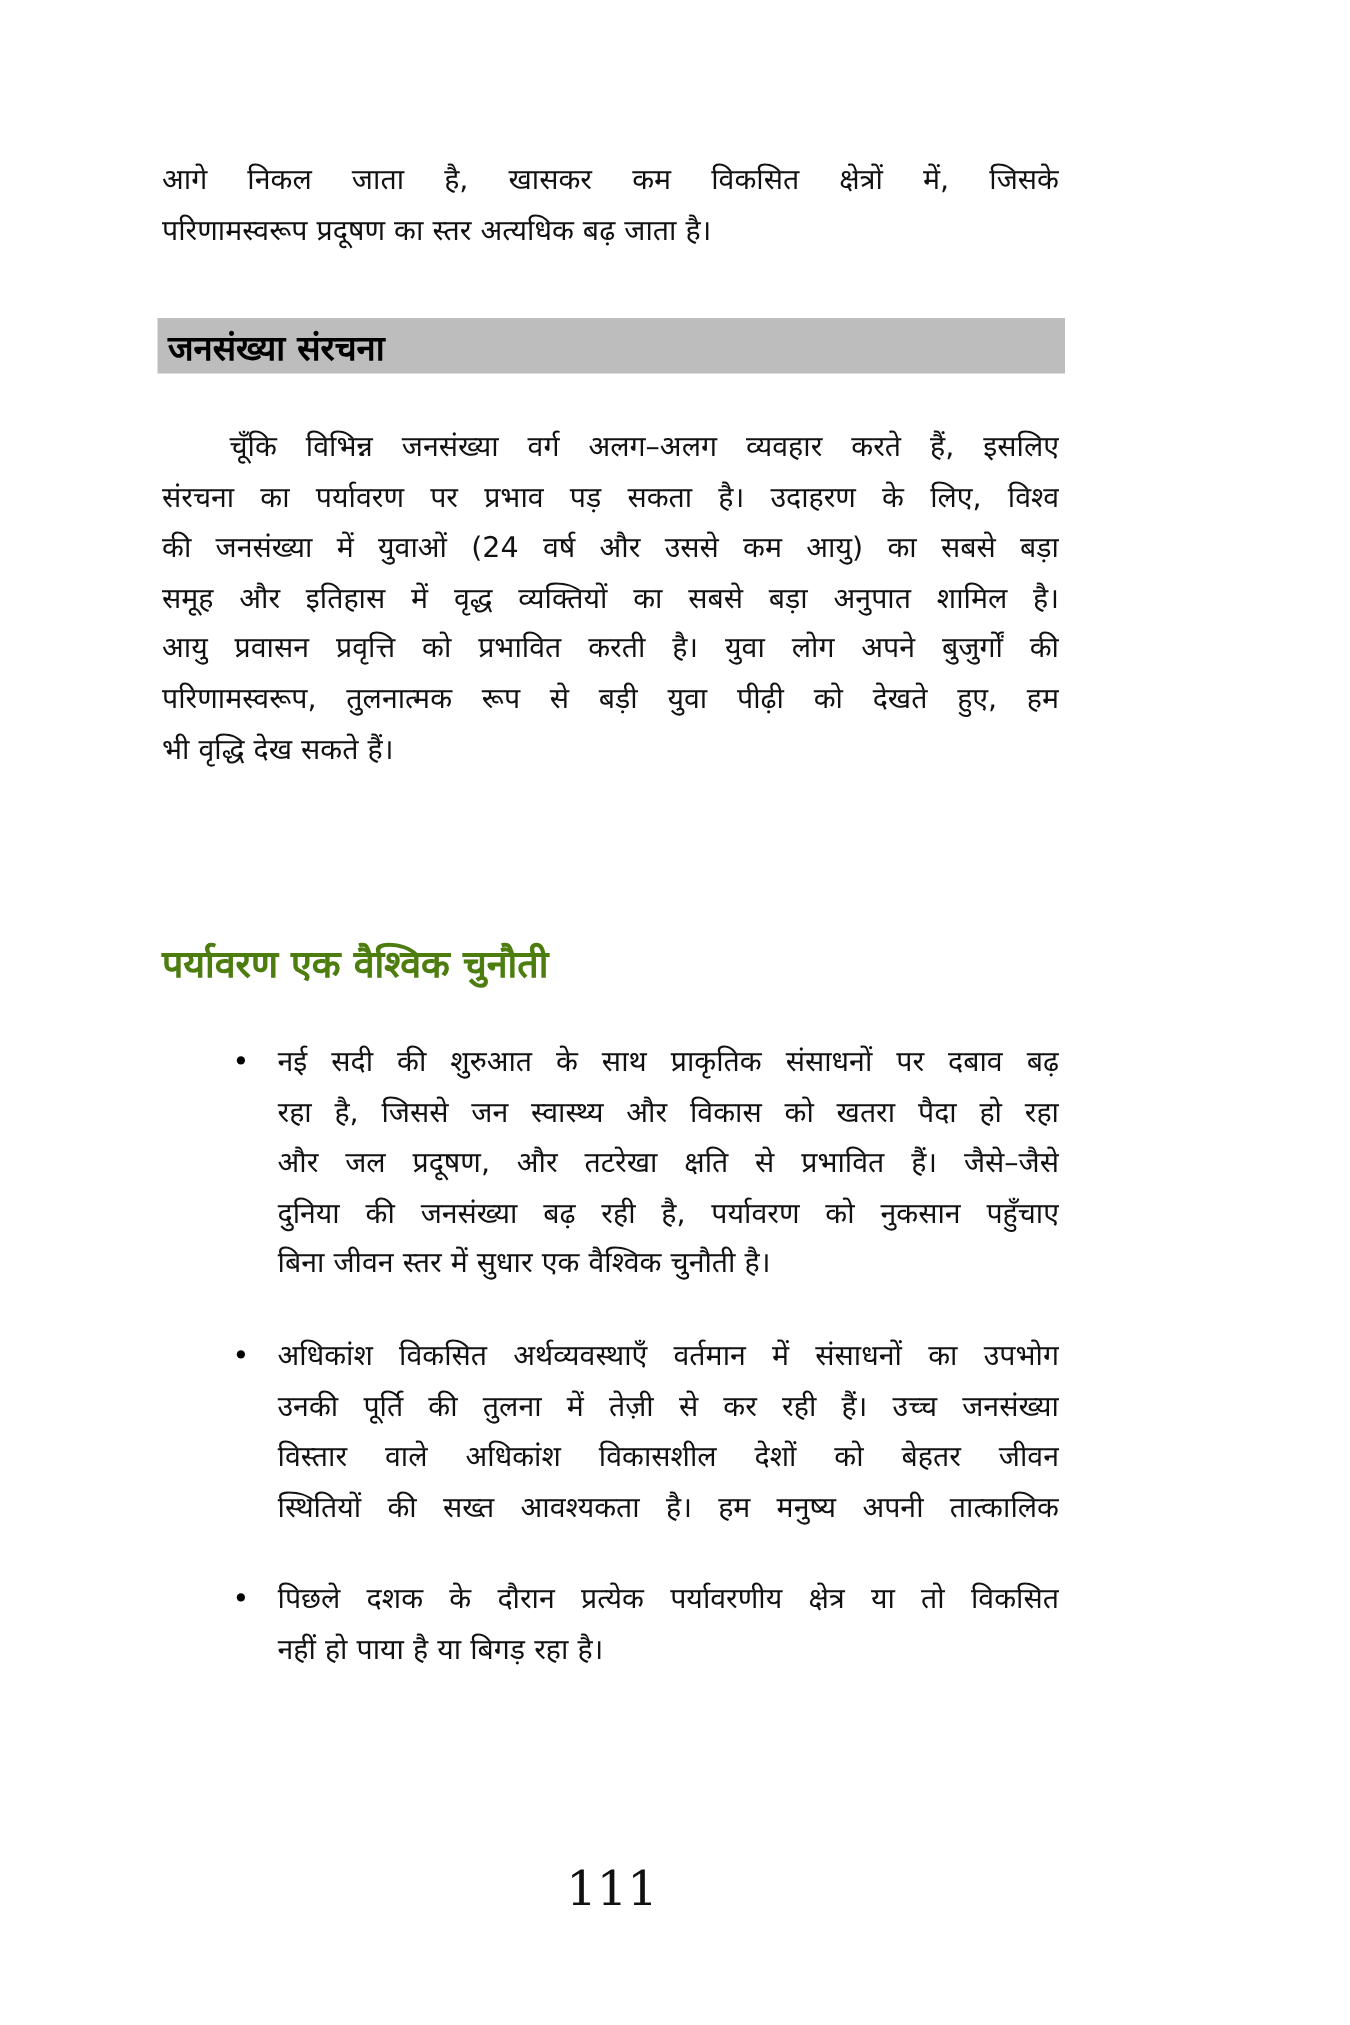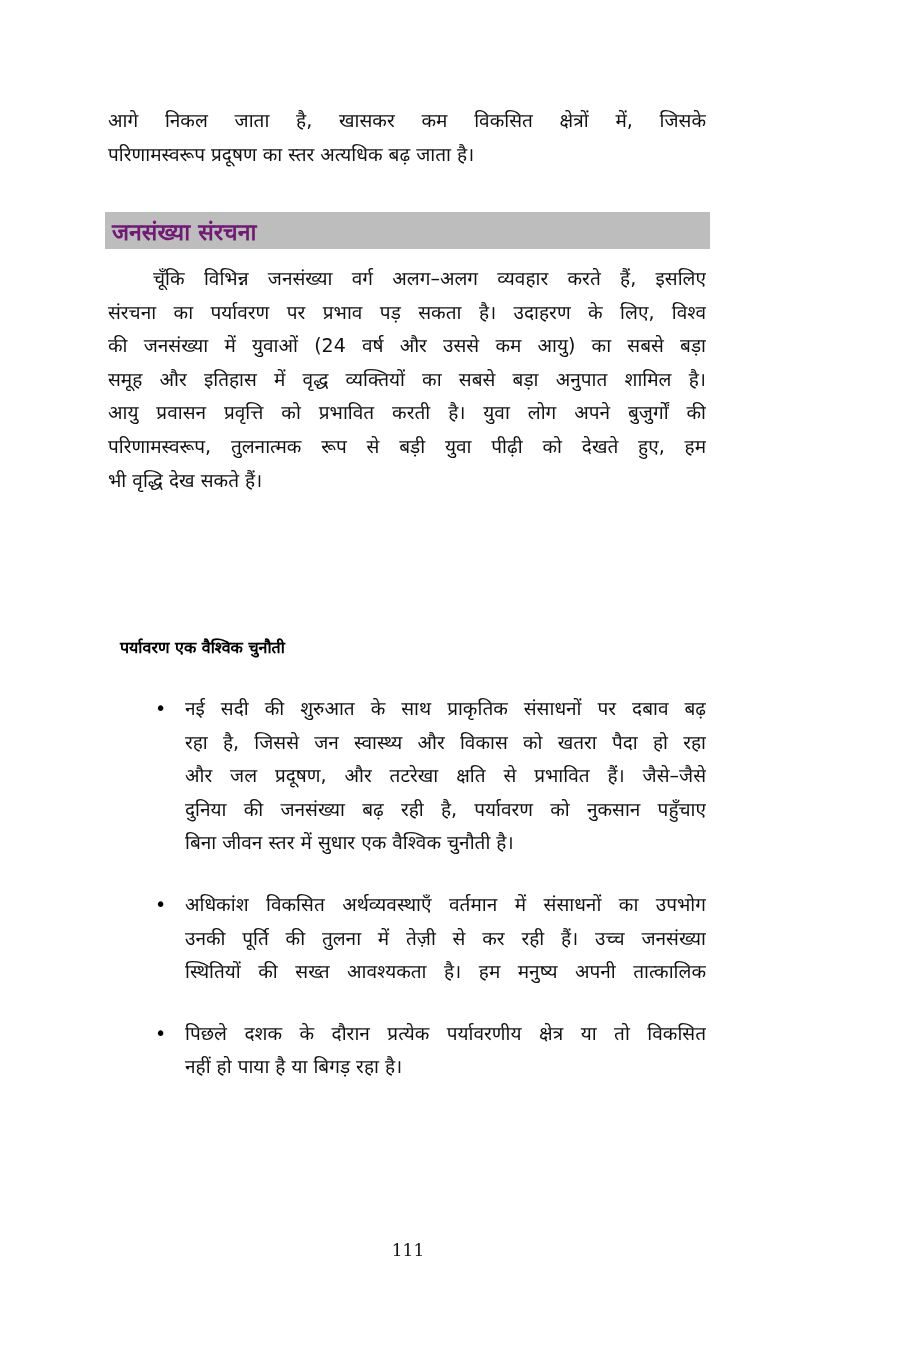--- a/index.html
+++ b/index.html
@@ -16,71 +16,71 @@
     background: #ffffff;
   }
   .textblock { font-size: 19px; line-height: 33.6px; }
   .tline {
     text-align: justify;
     text-align-last: justify;
     white-space: normal;
     overflow: hidden;
   }
   .tline-last { text-align-last: left; }
-  .tline-indent { text-indent: 45px; }
+  .tline-indent { text-indent: 45px; margin-top: 20px; }
 
   .intro {
     position: absolute;
     left: 108px; right: 110px; top: 104px;
   }
   .heading-bar {
     position: absolute;
     left: 105px; right: 106px; top: 212px;
     height: 37px;
     display: flex; align-items: center;
     padding-left: 7px;
     box-sizing: border-box;
   }
   .heading-bar span {
     font-weight: bold;
     font-size: 23px;
-    color: #701a75;
+    color: #000000;
   }
   .para1 {
     position: absolute;
     left: 108px; right: 110px; top: 262px;
   }
   .heading2 {
     position: absolute;
     left: 108px; top: 624px;
-    margin: 12px;
+    margin: 0;
     font-weight: bold;
-    font-size: 16px;
-    color: #000000;
+    font-size: 25px;
+    color: #4d7c0f;
   }
   .bullets {
     position: absolute;
     left: 155px; right: 110px; top: 692px;
   }
   .bullet { display: flex; }
   .bullet + .bullet { margin-top: 28px; }
   .marker {
     flex: none;
     width: 30px;
     font-size: 19px;
     line-height: 33.6px;
     color: #000000;
   }
   .bullet-lines { flex: 1; min-width: 0; }
   .pageno {
     position: absolute;
     left: 0; right: 0; top: 1240px;
     text-align: center;
     font-family: "DejaVu Serif", serif;
-    font-size: 17px;
+    font-size: 32px;
     color: #111111;
   }
 </style>
 </head>
 <body>
 
 <div class="page">
 
   <div class="intro textblock">
       <div class="tline">आगे निकल जाता है, खासकर कम विकसित क्षेत्रों में, जिसके</div>
@@ -112,20 +112,21 @@
           <div class="tline">और जल प्रदूषण, और तटरेखा क्षति से प्रभावित हैं। जैसे–जैसे</div>
           <div class="tline">दुनिया की जनसंख्या बढ़ रही है, पर्यावरण को नुकसान पहुँचाए</div>
           <div class="tline tline-last">बिना जीवन स्तर में सुधार एक वैश्विक चुनौती है।</div>
         </div>
     </div>
     <div class="bullet">
       <span class="marker">•</span>
       <div class="bullet-lines">
           <div class="tline">अधिकांश विकसित अर्थव्यवस्थाएँ वर्तमान में संसाधनों का उपभोग</div>
           <div class="tline">उनकी पूर्ति की तुलना में तेज़ी से कर रही हैं। उच्च जनसंख्या</div>
+          <div class="tline">विस्तार वाले अधिकांश विकासशील देशों को बेहतर जीवन</div>
           <div class="tline">स्थितियों की सख्त आवश्यकता है। हम मनुष्य अपनी तात्कालिक</div>
         </div>
     </div>
     <div class="bullet">
       <span class="marker">•</span>
       <div class="bullet-lines">
           <div class="tline">पिछले दशक के दौरान प्रत्येक पर्यावरणीय क्षेत्र या तो विकसित</div>
           <div class="tline tline-last">नहीं हो पाया है या बिगड़ रहा है।</div>
         </div>
     </div>

